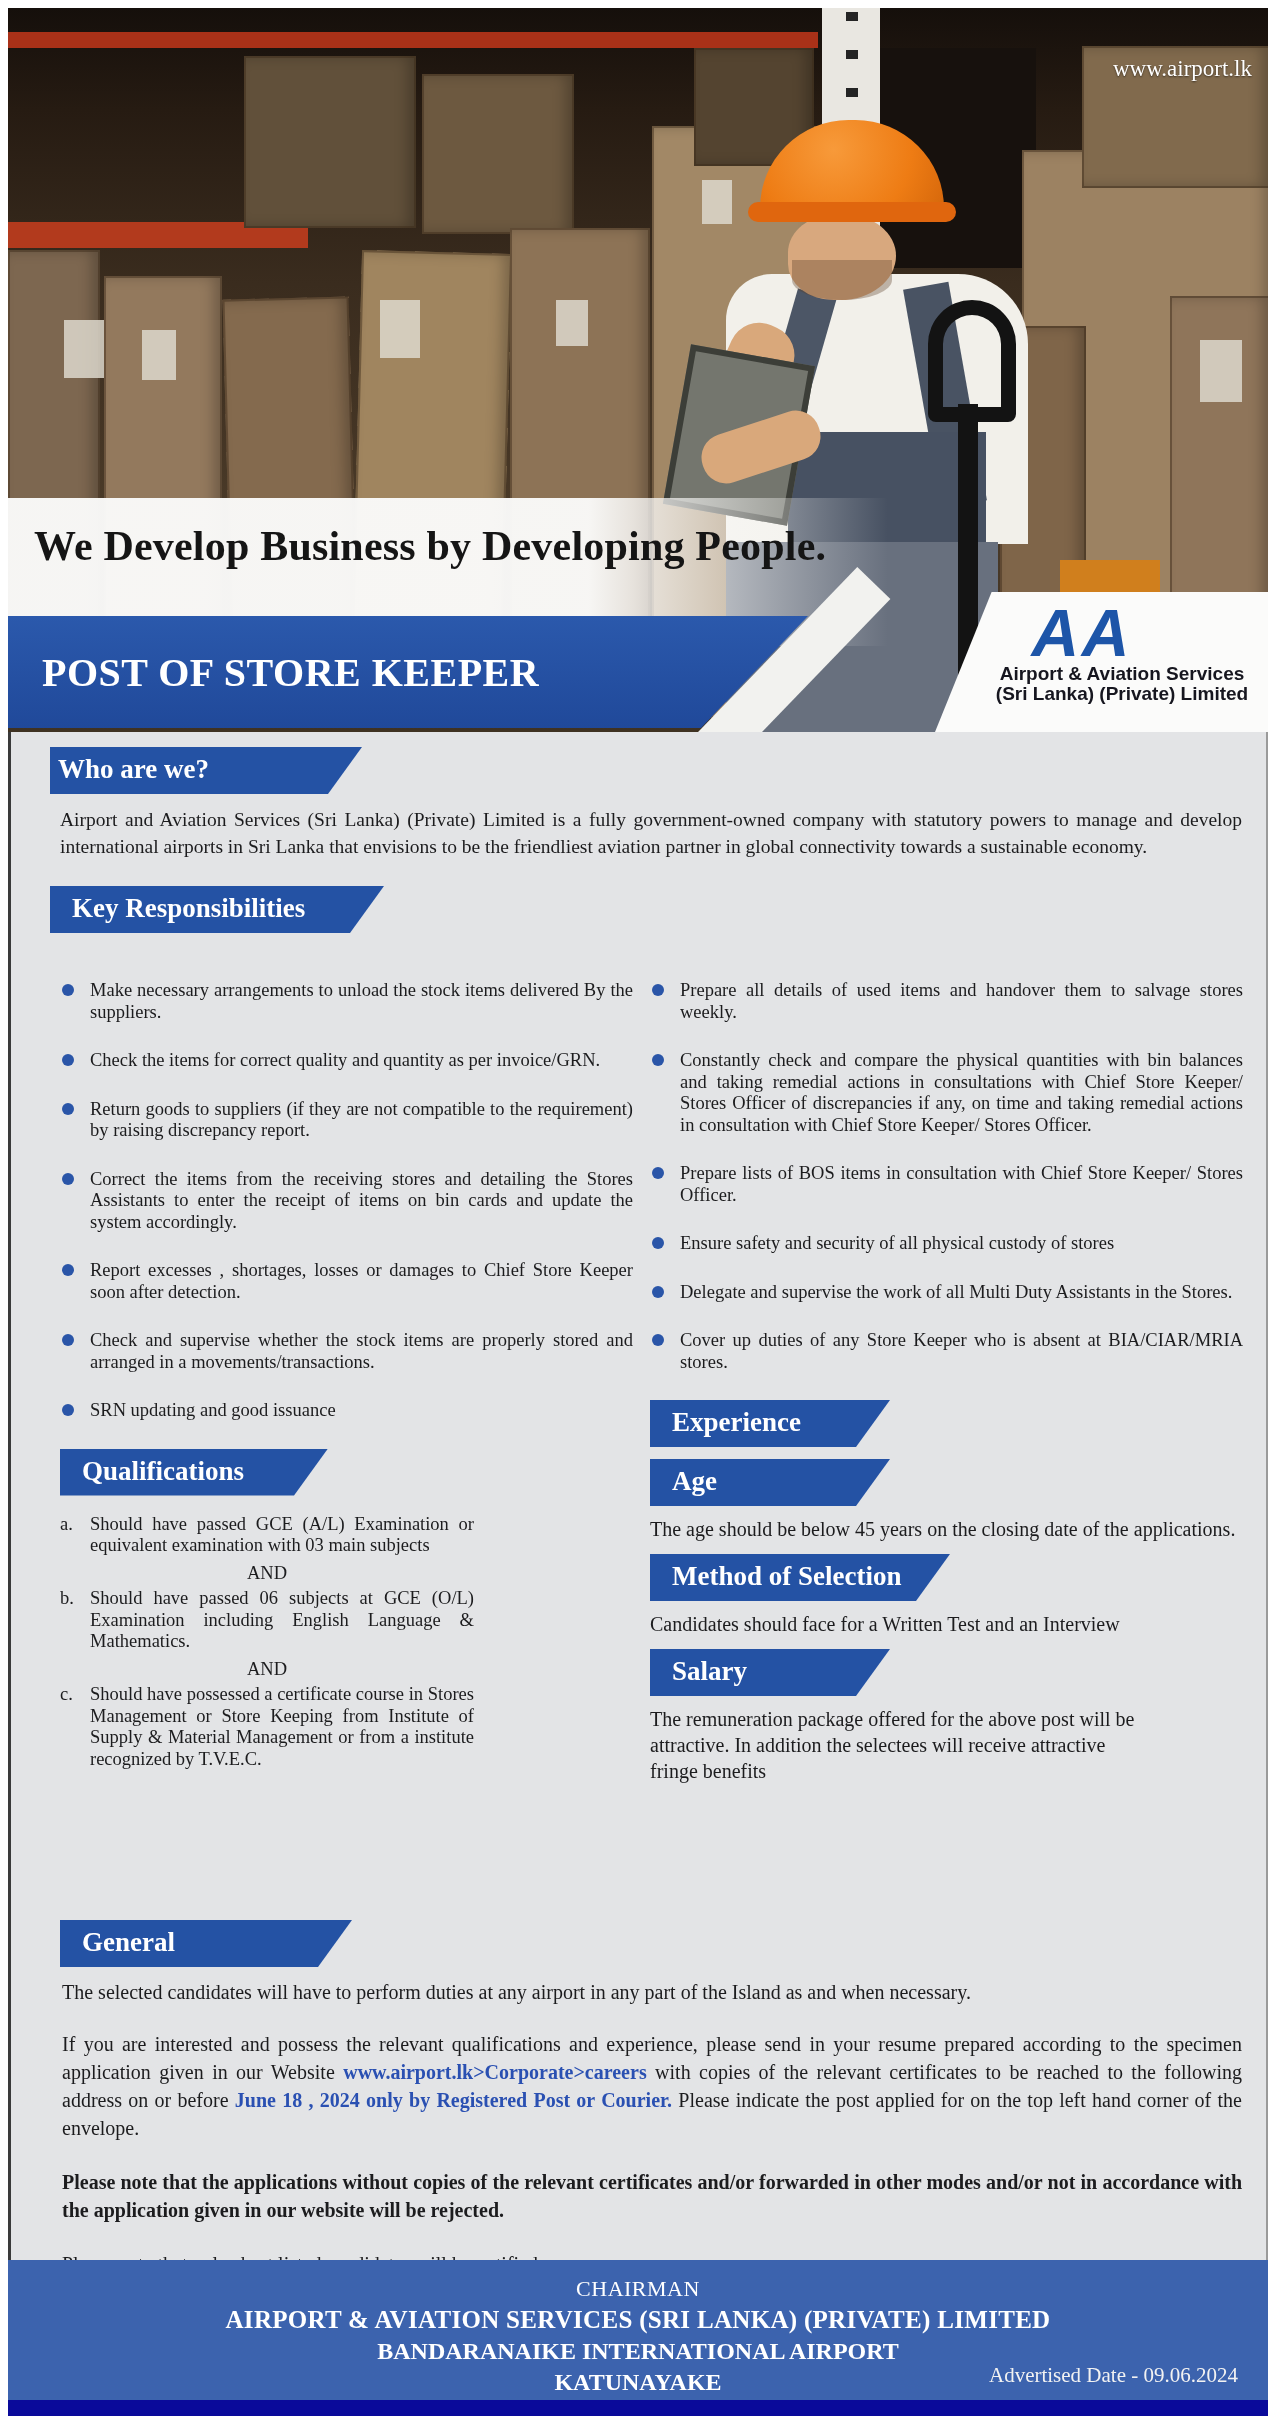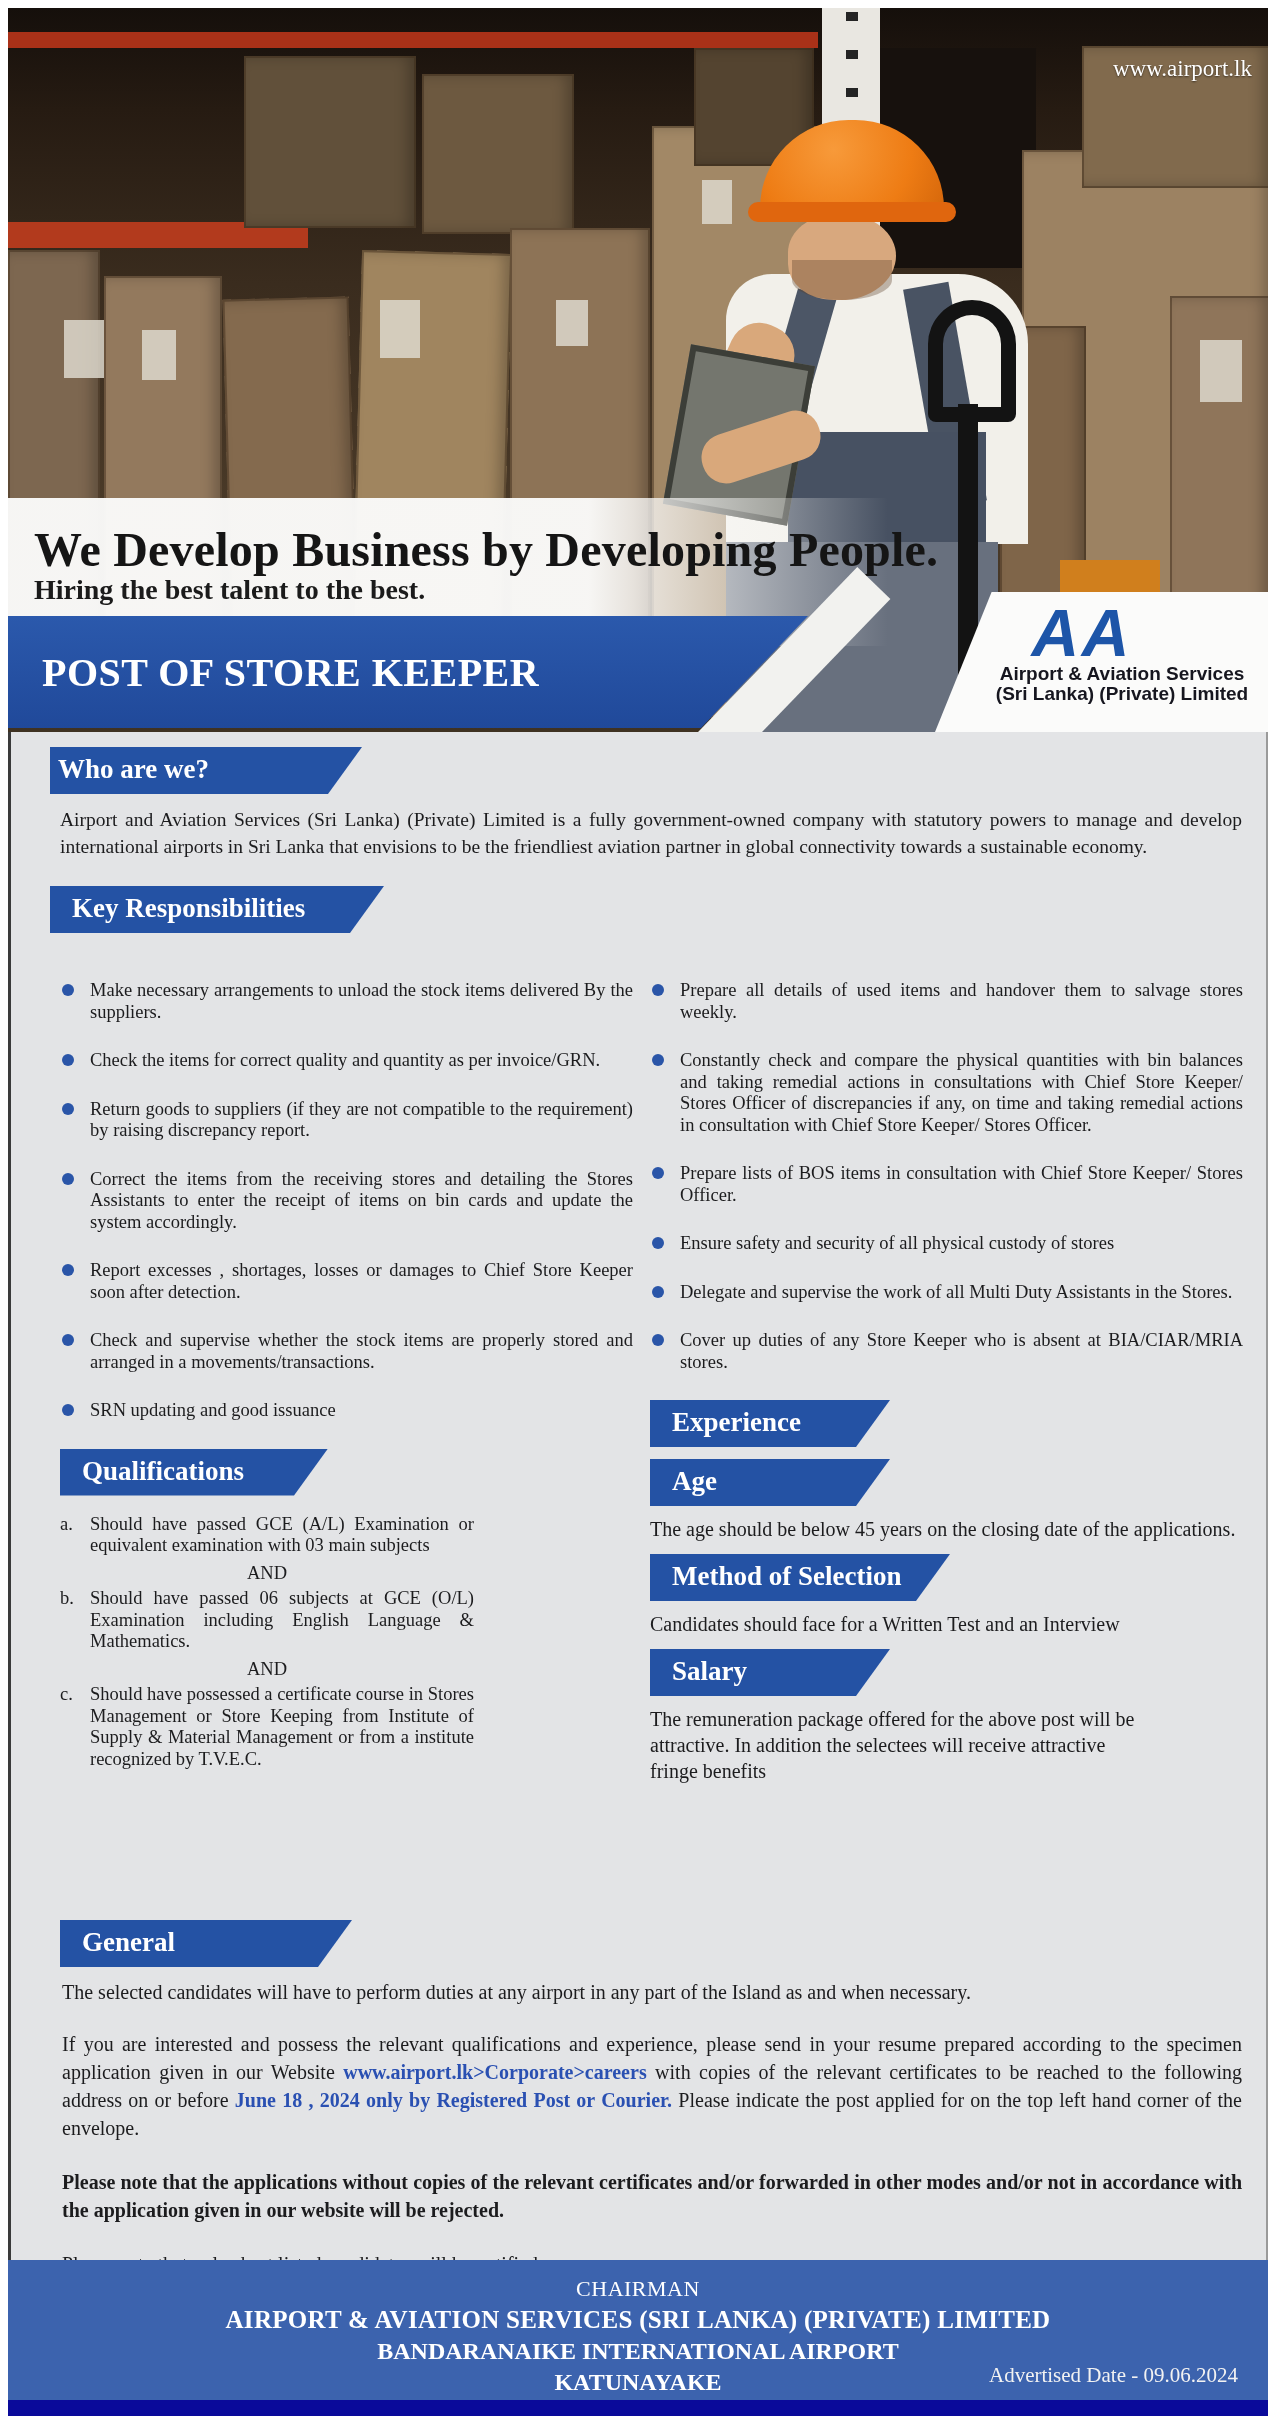--- a/index.html
+++ b/index.html
@@ -8,21 +8,21 @@
   .abs{position:absolute;}
 
   
   .hero{position:absolute;left:8px;top:8px;width:1260px;height:724px;overflow:hidden;
         background:linear-gradient(180deg,#150f0b 0%,#261b12 14%,#3a2c1e 38%,#4a3a28 70%,#3f3222 100%);}
   .hero .shape{position:absolute;}
   .box{box-shadow:inset 0 0 0 2px rgba(60,42,25,.45), inset -8px 0 14px rgba(0,0,0,.25);}
   .lbl{background:#ddd8cc;opacity:.85;}
   .ticks{background:repeating-linear-gradient(180deg,#242424 0 9px,transparent 9px 38px);}
   .tagband{background:linear-gradient(90deg,rgba(250,250,249,.97) 0 66%,rgba(250,250,249,0) 100%);}
-  .tag1{font-size:48px;font-weight:bold;color:#151515;letter-spacing:.2px;}
+  .tag1{font-size:42px;font-weight:bold;color:#151515;letter-spacing:.2px;}
   .tag2{font-size:28px;font-weight:bold;color:#1b1b1b;}
   .site-url{font-size:23px;color:#fff;text-shadow:0 1px 2px rgba(0,0,0,.55);}
   .post-banner{background:linear-gradient(180deg,#2b59ac,#20499a);
         clip-path:polygon(0 0,100% 0,calc(100% - 107px) 100%,0 100%);
         display:flex;align-items:center;}
   .post-banner span{color:#fff;font-weight:bold;font-size:40px;letter-spacing:.5px;padding-left:34px;}
   .slash{background:#f2f2ef;}
   .logo-card{background:#fbfbfa;clip-path:polygon(17% 0,100% 0,100% 100%,0 100%);}
   .logo-mark{display:block;margin:6px auto 0 52px;}
   .mono{font-family:"Liberation Sans",sans-serif;font-weight:bold;font-style:italic;font-size:100px;fill:#1d55a8;}
@@ -106,21 +106,20 @@
     <div class="shape" style="left:752px;top:112px;width:184px;height:98px;background:radial-gradient(circle at 40% 30%,#f79a3a,#ee7c14 60%,#d3650a);border-radius:92px 92px 10px 10px;"></div>
     <div class="shape" style="left:740px;top:194px;width:208px;height:20px;background:#e0660e;border-radius:10px;"></div>
     <div class="shape" style="left:718px;top:534px;width:272px;height:190px;background:#68707e;"></div>
 
     <div class="shape" style="left:920px;top:292px;width:88px;height:122px;border:15px solid #131313;border-radius:44px 44px 8px 8px;box-sizing:border-box;"></div>
     <div class="shape" style="left:950px;top:396px;width:20px;height:328px;background:#131313;"></div>
 
     <div class="shape tagband" style="left:0;top:490px;width:880px;height:148px;"></div>
     <div class="shape site-url" style="right:16px;top:48px;">www.airport.lk</div>
     <div class="shape tag1" style="left:26px;top:514px;">We Develop Business by Developing People.</div>
-    <div class="shape tag2" style="left:26px;top:566px;">Hiring the best talent to the best.</div>
     <div class="shape slash" style="left:756px;top:540px;width:46px;height:250px;transform:rotate(44deg);"></div>
     <div class="shape post-banner" style="left:0;top:608px;width:800px;height:112px;">
       <span>POST OF STORE KEEPER</span>
     </div>
     <div class="shape logo-card" style="left:927px;top:584px;width:333px;height:140px;">
       <svg class="logo-mark" viewBox="0 0 260 100" width="200" height="66">
         <text x="46" y="88" class="mono">A</text>
         <text x="122" y="88" class="mono">A</text>
       </svg>
       <div class="logo-l1">Airport &amp; Aviation Services</div>

